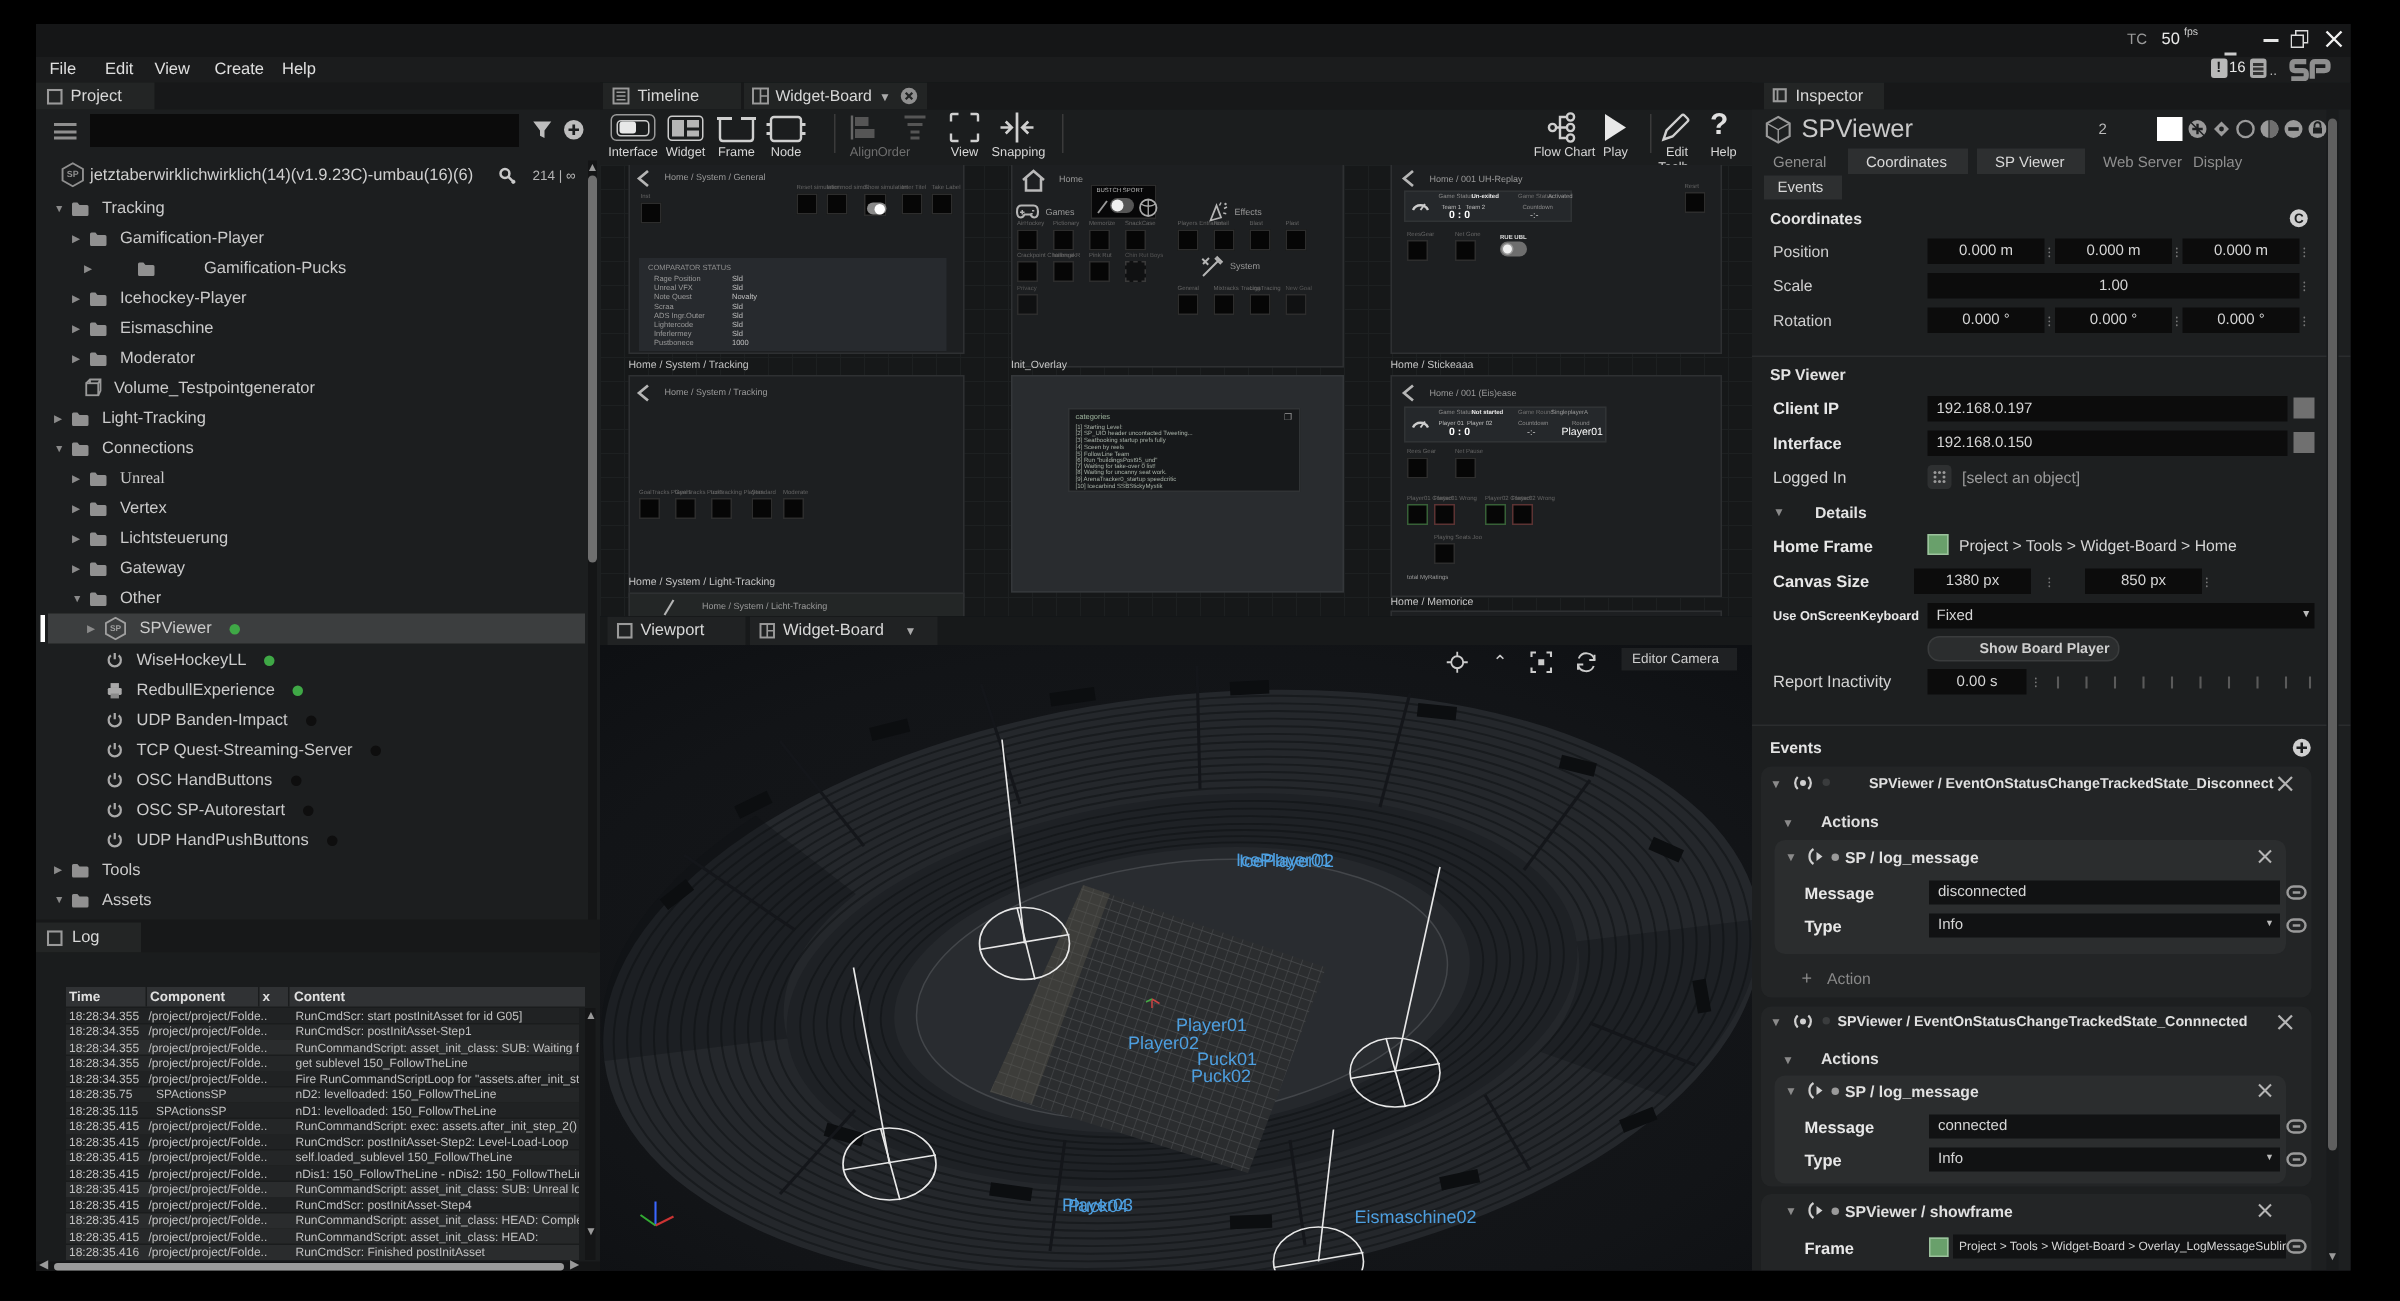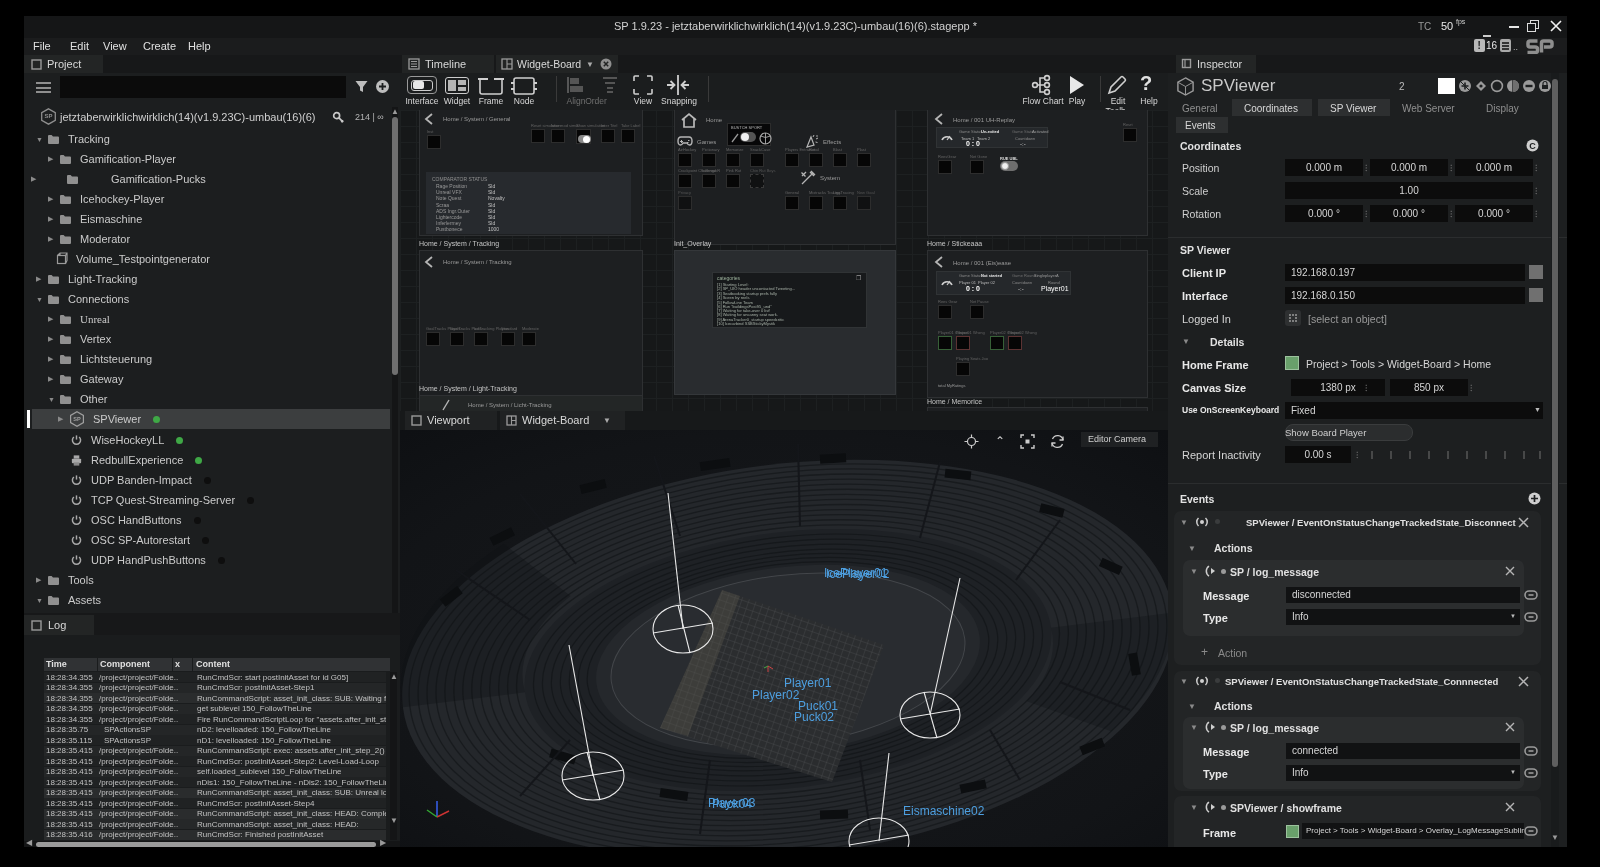--- a/index.html
+++ b/index.html
@@ -27,21 +27,20 @@
 .nbox { position:absolute; width:14px; height:14px; background:#060606; border:1px solid #2d2d2d; }
 .nlbl { position:absolute; font-size:5px; color:#646464; white-space:nowrap; transform:scale(0.8); transform-origin:0 0; }
 .tbtn { position:absolute; font-size:8.5px; color:#d8d8d8; text-align:center; }
 .tbtn.off { color:#6f6f6f; }
 .tico { stroke:#cfcfcf; fill:none; stroke-width:1.6; }
 </style>
 </head>
 <body>
 <div id="app"></div>
 <div id="titlebar">
-  <div id="titletext">SP 1.9.23 - jetztaberwirklichwirklich(14)(v1.9.23C)-umbau(16)(6).stagepp *</div>
   <div class="abs" style="left:1394px;top:5px;font-size:10px;color:#9a9a9a;">TC</div>
   <div class="abs" style="left:1417px;top:4px;font-size:11px;color:#e8e8e8;">50</div>
   <div class="abs" style="left:1432px;top:2px;font-size:7px;color:#cfcfcf;">fps</div>
   <div class="abs" style="left:1485px;top:10px;width:10px;height:2px;background:#e5e5e5;"></div>
   <svg class="abs" style="left:1503px;top:4px;" width="12" height="12" viewBox="0 0 12 12">
     <rect x="3.5" y="0.5" width="8" height="8" fill="none" stroke="#dcdcdc"></rect>
     <rect x="0.5" y="3.5" width="8" height="8" fill="#151617" stroke="#dcdcdc"></rect>
   </svg>
   <svg class="abs" style="left:1526px;top:3.5px;" width="12" height="12" viewBox="0 0 12 12">
     <path d="M1 1 L11 11 M11 1 L1 11" stroke="#f0f0f0" stroke-width="1.6"></path>
@@ -101,21 +100,21 @@
         <circle cx="5" cy="5" r="3.2" fill="none" stroke="#c9c9c9" stroke-width="1.8"></circle>
         <path d="M7.5 7.5 L12 12 M10 12 L12 10" stroke="#c9c9c9" stroke-width="1.8"></path>
       </svg>
     <div class="abs" style="left:331px;top:57px;font-size:9px;color:#b5b5b5;">214 | ∞</div>
     <div class="trow" style="left:12px;top:74px;"><span class="arr">▼</span><svg width="13" height="11" viewBox="0 0 13 11">
           <path d="M1 2 Q1 1 2 1 H4.6 L6 2.6 H11 Q12 2.6 12 3.6 V9 Q12 10 11 10 H2 Q1 10 1 9 Z" fill="#909090"></path>
         </svg>Tracking</div>
     <div class="trow" style="left:24px;top:94px;"><span class="arr">▶</span><svg width="13" height="11" viewBox="0 0 13 11">
           <path d="M1 2 Q1 1 2 1 H4.6 L6 2.6 H11 Q12 2.6 12 3.6 V9 Q12 10 11 10 H2 Q1 10 1 9 Z" fill="#909090"></path>
         </svg>Gamification-Player</div>
-    <div class="trow" style="left:7px;top:114px;gap:24px;"><span class="arr">▶</span><svg width="13" height="11" viewBox="0 0 13 11">
+    <div class="trow" style="left:32px;top:114px;gap:24px;"><span class="arr">▶</span><svg width="13" height="11" viewBox="0 0 13 11">
           <path d="M1 2 Q1 1 2 1 H4.6 L6 2.6 H11 Q12 2.6 12 3.6 V9 Q12 10 11 10 H2 Q1 10 1 9 Z" fill="#909090"></path>
         </svg>Gamification-Pucks</div>
     <div class="trow" style="left:24px;top:134px;"><span class="arr">▶</span><svg width="13" height="11" viewBox="0 0 13 11">
           <path d="M1 2 Q1 1 2 1 H4.6 L6 2.6 H11 Q12 2.6 12 3.6 V9 Q12 10 11 10 H2 Q1 10 1 9 Z" fill="#909090"></path>
         </svg>Icehockey-Player</div>
     <div class="trow" style="left:24px;top:154px;"><span class="arr">▶</span><svg width="13" height="11" viewBox="0 0 13 11">
           <path d="M1 2 Q1 1 2 1 H4.6 L6 2.6 H11 Q12 2.6 12 3.6 V9 Q12 10 11 10 H2 Q1 10 1 9 Z" fill="#909090"></path>
         </svg>Eismaschine</div>
     <div class="trow" style="left:24px;top:174px;"><span class="arr">▶</span><svg width="13" height="11" viewBox="0 0 13 11">
           <path d="M1 2 Q1 1 2 1 H4.6 L6 2.6 H11 Q12 2.6 12 3.6 V9 Q12 10 11 10 H2 Q1 10 1 9 Z" fill="#909090"></path>
@@ -771,21 +770,21 @@
       <rect x="4" y="6" width="6" height="4" fill="#1d1f20"></rect>
       <path d="M5 6 V4.5 A2 2 0 0 1 9 4.5 V6" fill="none" stroke="#1d1f20" stroke-width="1.2"></path>
     </svg>
 
   <div class="abs" style="left:14px;top:48px;font-size:10px;color:#8f8f8f;">General</div>
   <div class="abs" style="left:64px;top:44px;width:80px;height:17px;background:#2d2f30;"></div>
   <div class="abs" style="left:76px;top:48px;font-size:10px;color:#d8d8d8;">Coordinates</div>
   <div class="abs" style="left:150px;top:44px;width:72px;height:17px;background:#2d2f30;"></div>
   <div class="abs" style="left:162px;top:48px;font-size:10px;color:#d8d8d8;">SP Viewer</div>
   <div class="abs" style="left:234px;top:48px;font-size:10px;color:#8f8f8f;">Web Server</div>
-  <div class="abs" style="left:318px;top:48px;font-size:10px;color:#8f8f8f;text-align:center;">Display</div>
+  <div class="abs" style="left:294px;top:48px;font-size:10px;color:#8f8f8f;text-align:center;">Display</div>
   <div class="abs" style="left:8px;top:62px;width:52px;height:16px;background:#2d2f30;"></div>
   <div class="abs" style="left:17px;top:65px;font-size:10px;color:#d8d8d8;">Events</div>
 
   <div class="abs" style="left:12px;top:85px;font-size:10.5px;font-weight:bold;color:#e2e2e2;">Coordinates</div>
   <svg class="abs" style="left:358px;top:84px;" width="13" height="13" viewBox="0 0 13 13">
       <circle cx="6.5" cy="6.5" r="6" fill="#cfcfcf"></circle>
       <text x="6.5" y="9.5" font-size="9" font-weight="bold" fill="#1d1f20" text-anchor="middle">C</text>
     </svg>
   <div class="abs" style="left:14px;top:107px;font-size:10.5px;color:#cfcfcf;">Position</div>
   <div class="field" style="left:117px;top:104px;width:78px;height:17px;text-align:center;line-height:17px;">0.000 m</div>
@@ -828,29 +827,29 @@
       </g>
     </svg>
   <div class="abs" style="left:140px;top:258px;font-size:10.5px;color:#9a9a9a;">[select an object]</div>
 
   <div class="abs" style="left:14px;top:282px;font-size:8px;color:#8a8a8a;">▼</div>
   <div class="abs" style="left:42px;top:281px;font-size:10.5px;font-weight:bold;color:#e2e2e2;">Details</div>
   <div class="abs" style="left:14px;top:304px;font-size:11px;font-weight:bold;color:#e8e8e8;">Home Frame</div>
   <div class="abs" style="left:117px;top:301px;width:14px;height:14px;background:#69a06b;border:1px solid #9cc29d;"></div>
   <div class="abs" style="left:138px;top:303px;font-size:10.5px;color:#d6d6d6;">Project &gt; Tools &gt; Widget-Board &gt; Home</div>
   <div class="abs" style="left:14px;top:327px;font-size:11px;font-weight:bold;color:#e8e8e8;">Canvas Size</div>
-  <div class="field" style="left:123px;top:324px;width:94px;height:17px;text-align:center;line-height:17px;">1380 px</div>
+  <div class="field" style="left:108px;top:324px;width:78px;height:17px;text-align:center;line-height:17px;">1380 px</div>
   <div class="field" style="left:222px;top:324px;width:78px;height:17px;text-align:center;line-height:17px;">850 px</div>
   <div class="abs" style="left:197px;top:326px;font-size:9px;color:#777;">⁝</div>
   <div class="abs" style="left:302px;top:326px;font-size:9px;color:#777;">⁝</div>
   <div class="abs" style="left:14px;top:350px;font-size:8.5px;font-weight:bold;color:#e8e8e8;">Use OnScreenKeyboard</div>
   <div class="field" style="left:117px;top:347px;width:258px;height:17px;line-height:17px;padding-left:6px;">Fixed</div>
   <div class="abs" style="left:366px;top:351px;font-size:7px;color:#bbb;">▼</div>
   <div class="abs" style="left:117px;top:369px;width:128px;height:17px;background:#2b2d2e;border-radius:8px;border:1px solid #3a3c3d;"></div>
-  <div class="abs" style="left:117px;top:372px;width:156px;text-align:left;font-size:9.5px;color:#cfcfcf;">Show Board Player</div>
+  <div class="abs" style="left:117px;top:372px;width:156px;text-align:center;font-size:9.5px;color:#cfcfcf;font-weight:bold;">Show Board Player</div>
   <div class="abs" style="left:14px;top:394px;font-size:11px;color:#d4d4d4;">Report Inactivity</div>
   <div class="field" style="left:117px;top:391px;width:66px;height:17px;text-align:center;line-height:17px;">0.00 s</div>
   <div class="abs" style="left:188px;top:393px;font-size:9px;color:#777;">⁝</div>
   <svg class="abs" style="left:200px;top:392px;" width="175" height="15" viewBox="0 0 175 15">
     <g stroke="#5a5a5a" stroke-width="1.4">
         <path d="M4 4 V12 M23 4 V12 M42 4 V12 M61 4 V12 M80 4 V12 M99 4 V12 M118 4 V12 M137 4 V12 M156 4 V12 M172 4 V12"></path>
       </g>
   </svg>
 
   <div class="abs" style="left:0;top:428px;width:399px;height:1px;background:#2b2d2e;"></div>

